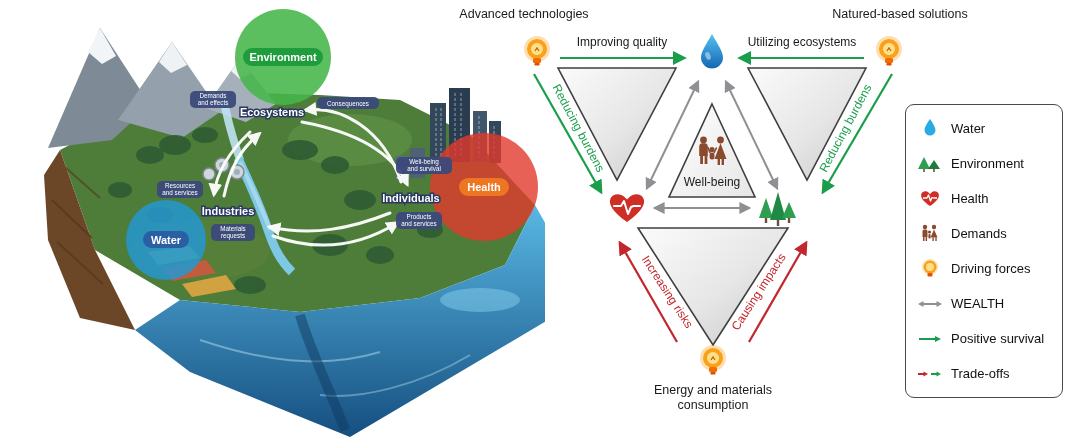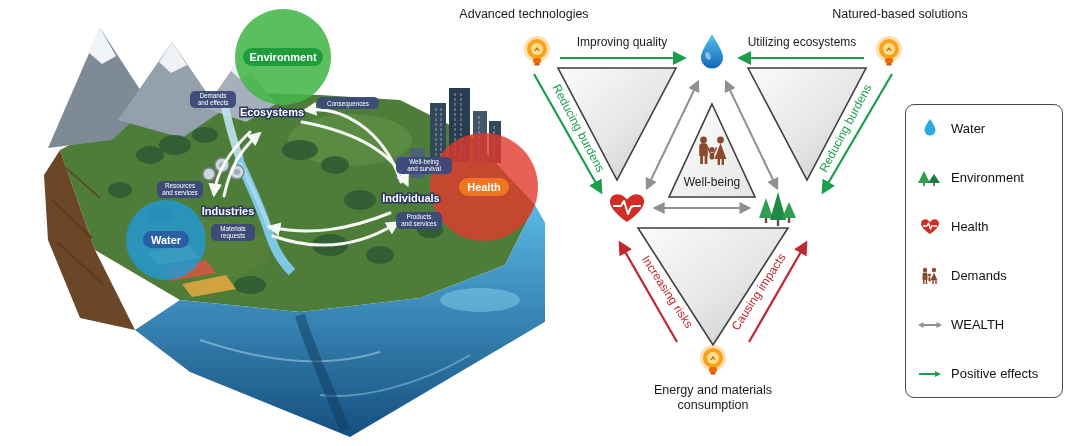--- a/index.html
+++ b/index.html
@@ -343,39 +343,61 @@
           <polygon points="18,6.5 21.5,14.5 14.5,14.5"></polygon>
           <rect x="16.4" y="14.5" width="1.4" height="3.5"></rect>
             <rect x="19.3" y="14.5" width="1.4" height="3.5"></rect>
           <circle cx="13.5" cy="9" r="1.6"></circle>
             <rect x="12.4" y="11" width="2.2" height="4.5" rx="1"></rect>
         </svg>
         </span>
       <span class="legend-label">Demands</span>
     </div>
 
+    <div class="legend-item">
+      <span class="legend-icon">
+        <svg width="28" height="20" viewBox="0 0 28 20">
+          <circle cx="14" cy="8" r="8" fill="#f9a11b" opacity="0.3"></circle>
+          <circle cx="14" cy="8" r="6.5" fill="#f9a11b"></circle>
+            <circle cx="14" cy="8" r="4" fill="#ffe08a"></circle>
+          <rect x="11.5" y="14" width="5" height="3.5" rx="1" fill="#e65100"></rect>
+        </svg>
+        </span>
+      <span class="legend-label">Driving forces</span>
+    </div>
 
     <div class="legend-item">
       <span class="legend-icon">
         <svg width="28" height="20" viewBox="0 0 28 20">
           <line x1="6" y1="10" x2="22" y2="10" stroke="#8f9093" stroke-width="2"></line>
           <polygon points="26,10 20.5,7 20.5,13" fill="#8f9093"></polygon>
           <polygon points="2,10 7.5,7 7.5,13" fill="#8f9093"></polygon>
         </svg>
         </span>
       <span class="legend-label">WEALTH</span>
     </div>
 
     <div class="legend-item">
       <span class="legend-icon">
         <svg width="28" height="20" viewBox="0 0 28 20">
           <line x1="3" y1="10" x2="20" y2="10" stroke="#1a9e4b" stroke-width="2"></line>
           <polygon points="25,10 19,7 19,13" fill="#1a9e4b"></polygon>
         </svg>
         </span>
-      <span class="legend-label">Positive effects</span>
-    </div>
-
-
-
+      <span class="legend-label">Positive survival</span>
+    </div>
+
+
+
+    <div class="legend-item">
+      <span class="legend-icon">
+        <svg width="28" height="20" viewBox="0 0 28 20">
+          <line x1="2" y1="10" x2="8" y2="10" stroke="#c1272d" stroke-width="2"></line>
+          <polygon points="12,10 7.5,7.5 7.5,12.5" fill="#c1272d"></polygon>
+          <line x1="15" y1="10" x2="21" y2="10" stroke="#1a9e4b" stroke-width="2"></line>
+          <polygon points="25,10 20.5,7.5 20.5,12.5" fill="#1a9e4b"></polygon>
+        </svg>
+        </span>
+      <span class="legend-label">Trade-offs</span>
+    </div>
 
   </div>
 </div>
 
 </body></html>

